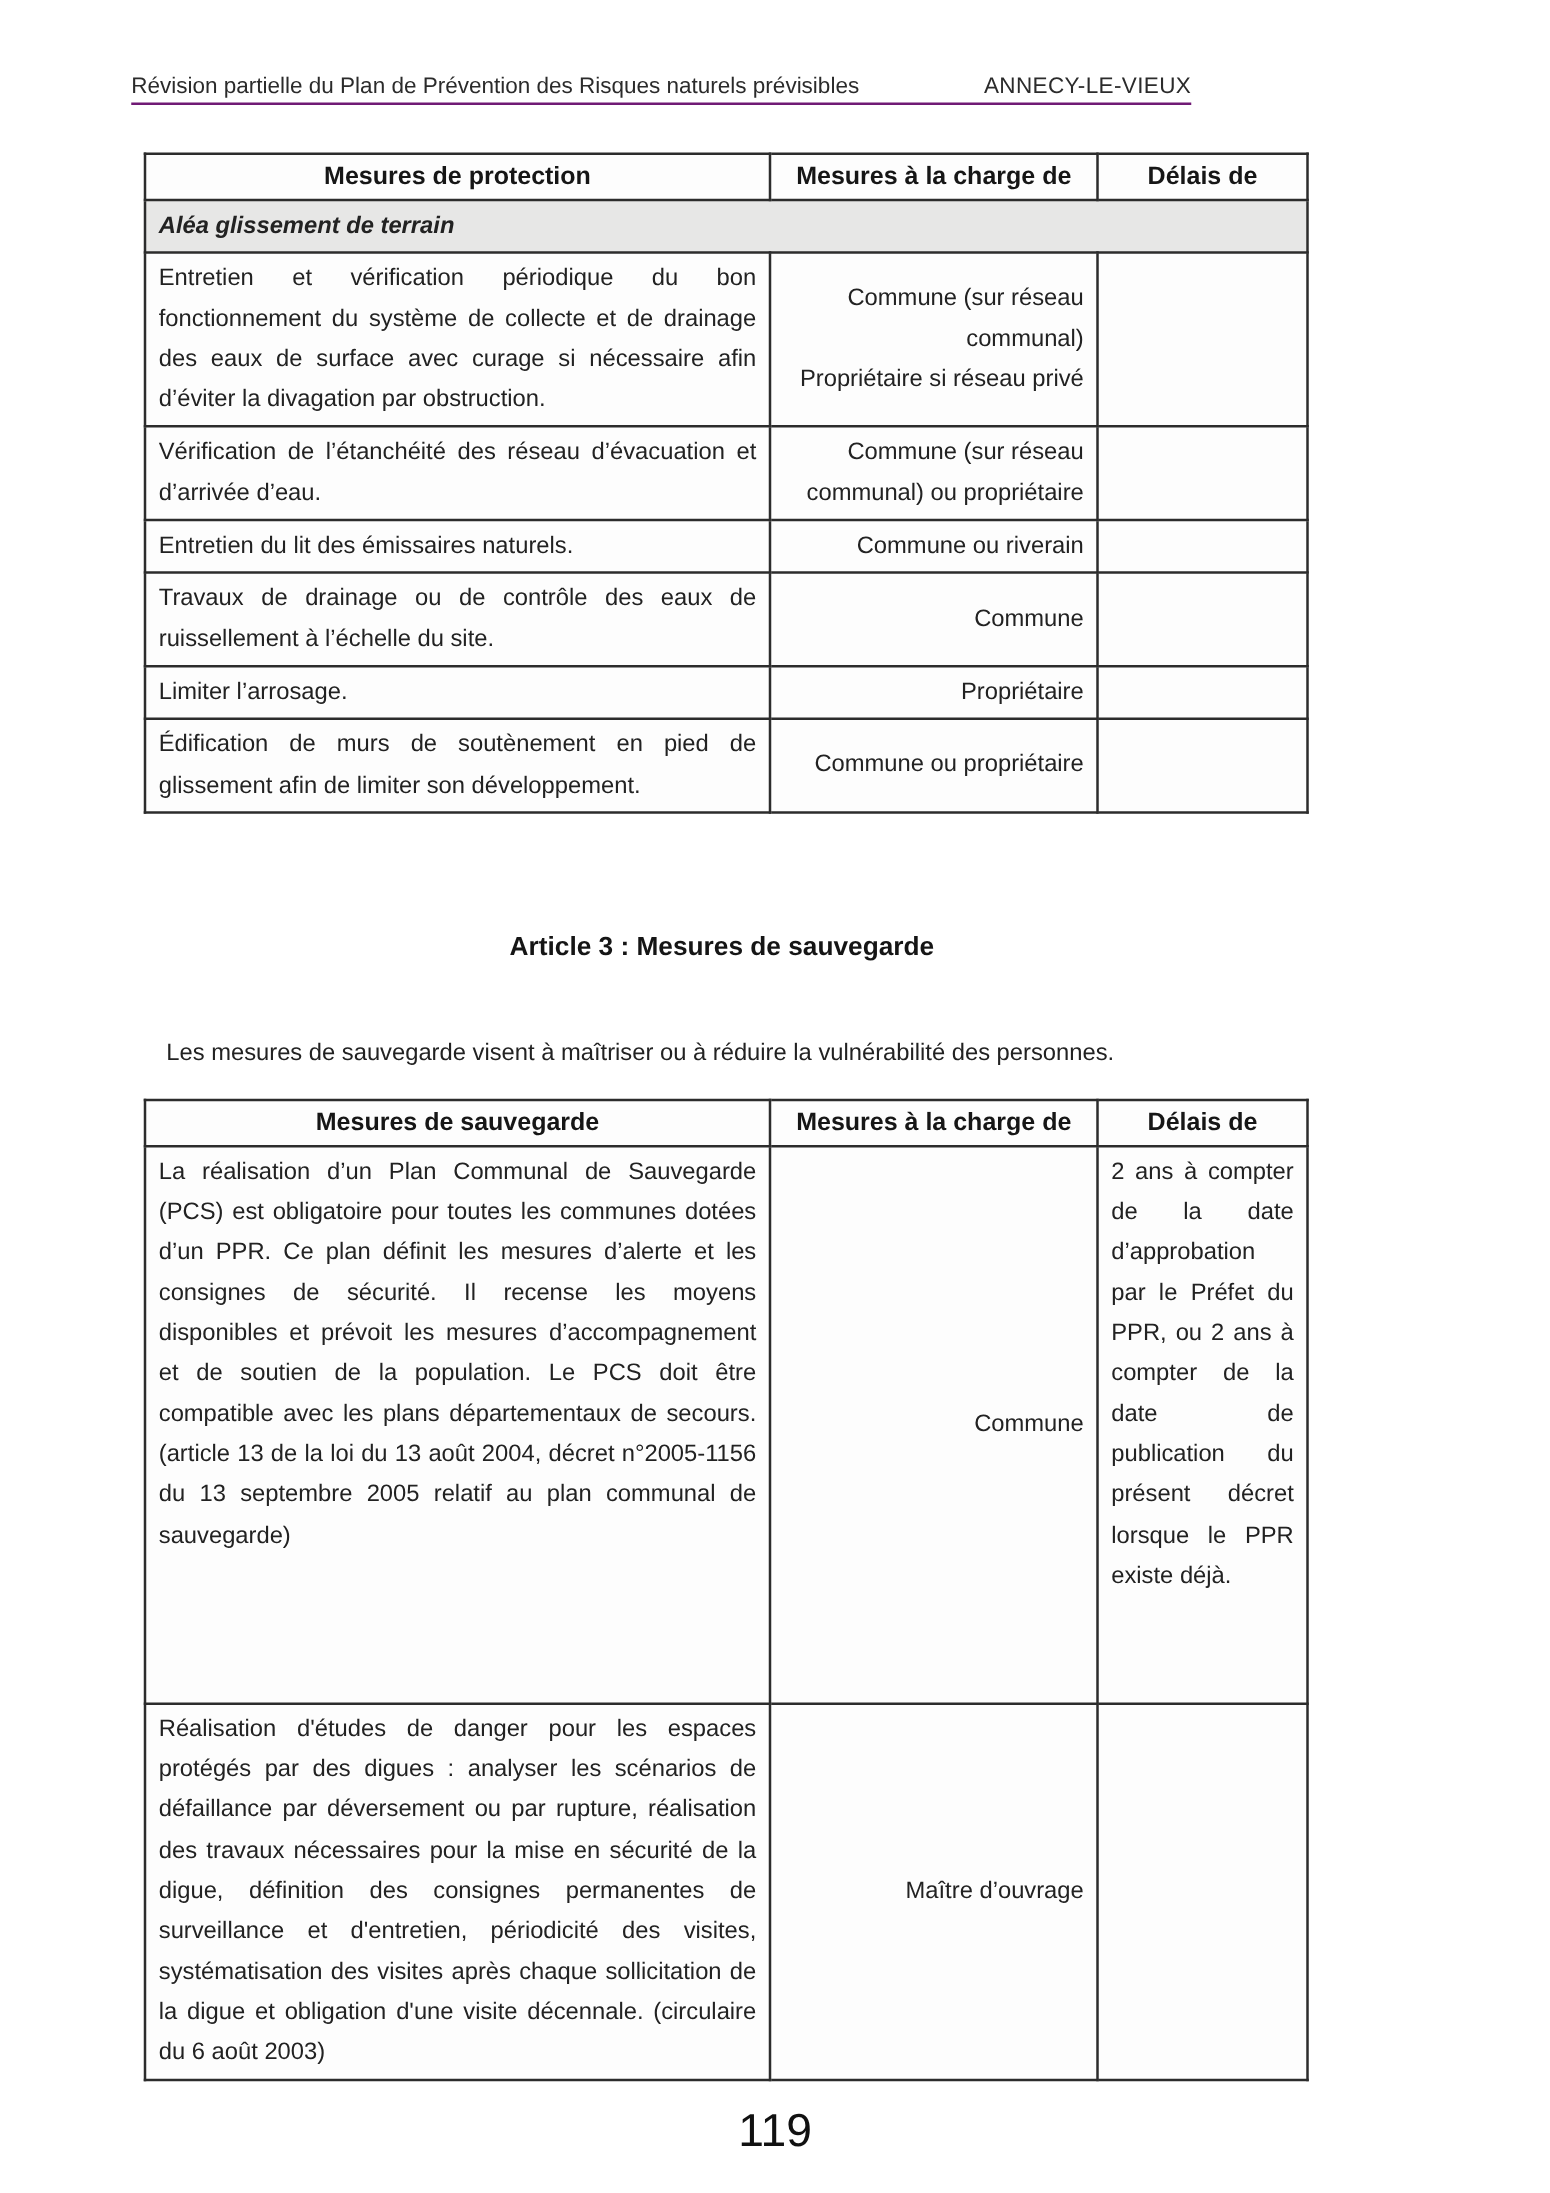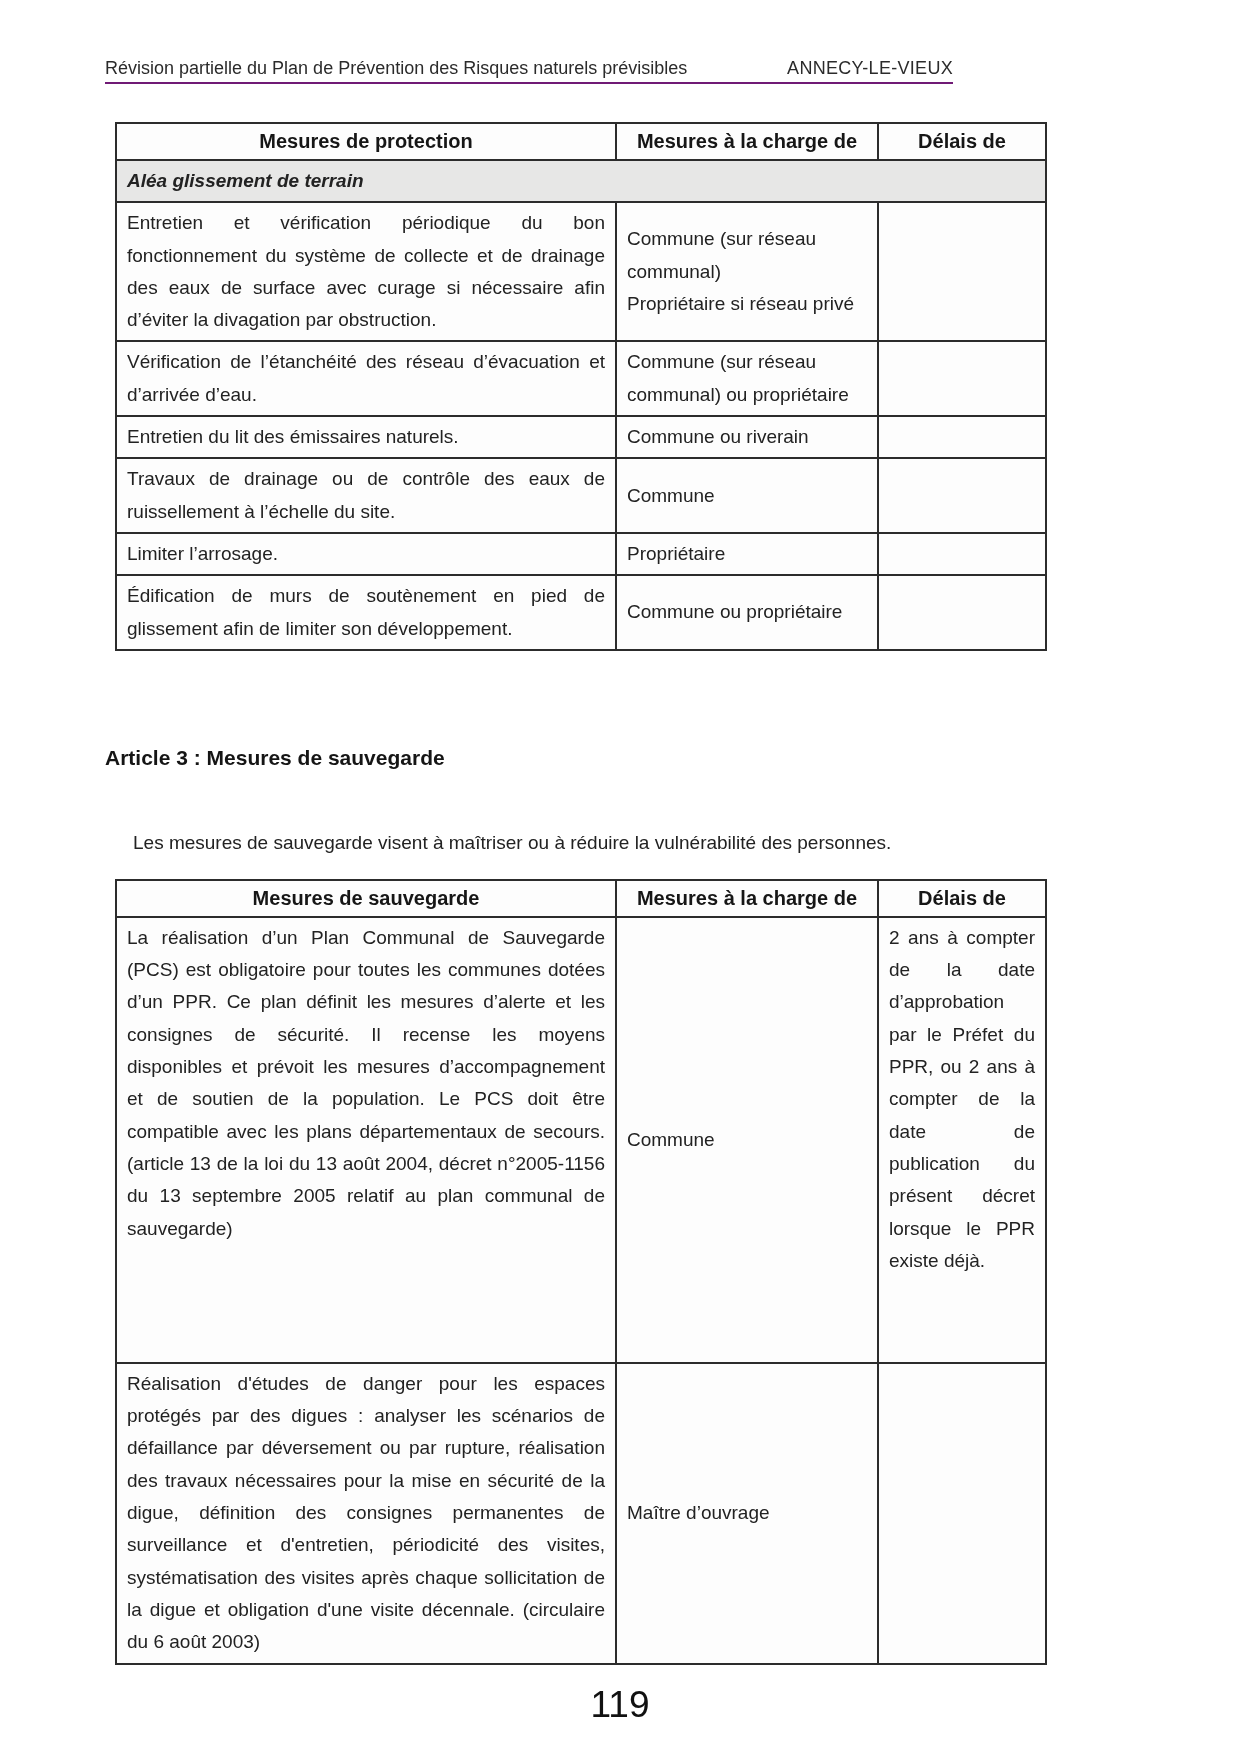--- a/index.html
+++ b/index.html
@@ -56,33 +56,34 @@
     font-style:italic;
     font-size:19px;
     padding:2px 8px;
     color:#1a1a1a;
   }
   td.measure-cell{
     text-align:justify;
     vertical-align:top;
   }
   td.charge-cell{
-    text-align:left;
+    text-align:right;
     vertical-align:middle;
   }
   td.delai-cell{
     text-align:justify;
     vertical-align:top;
     padding:4px 8px;
   }
   #table1{margin-top:38px;}
   #table2{margin-top:25px;}
   
   .article-title{
     margin-top:95px;
+    text-align:center;
     font-size:21px;
     font-weight:bold;
     color:#151515;
   }
   .article-intro{
     margin-top:62px;
     padding-left:28px;
     font-size:19px;
     color:#222222;
   }

